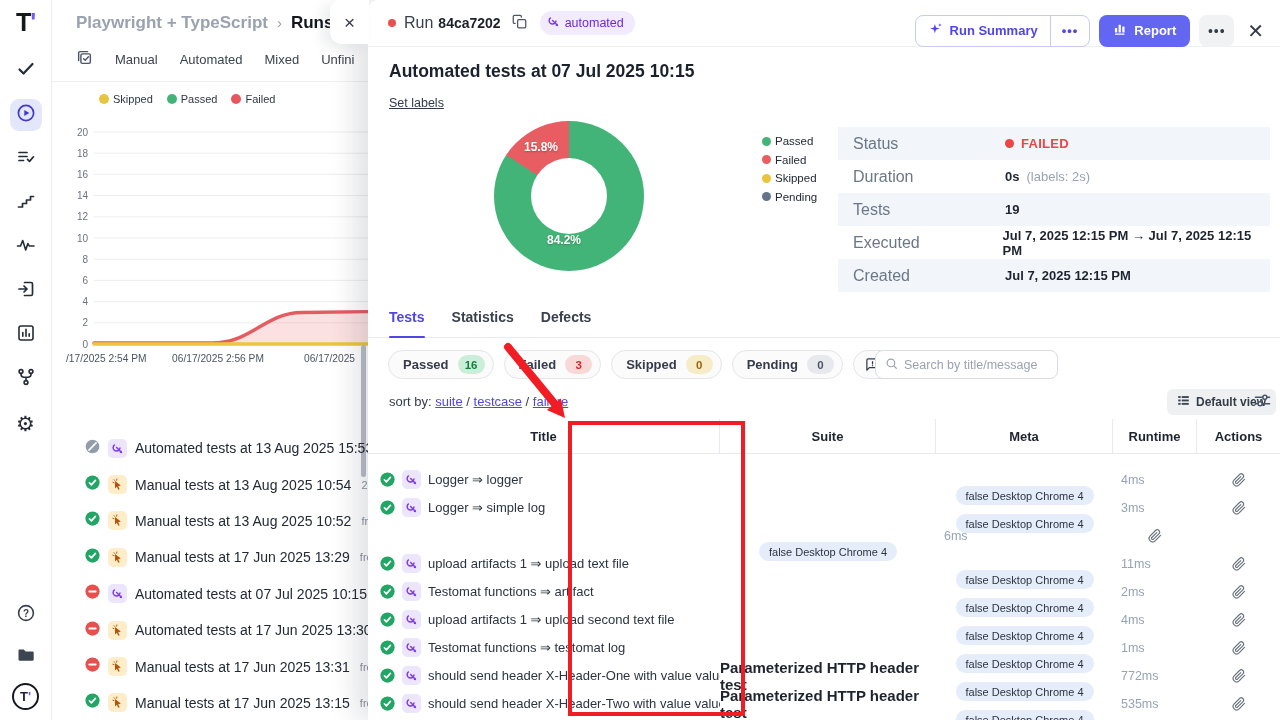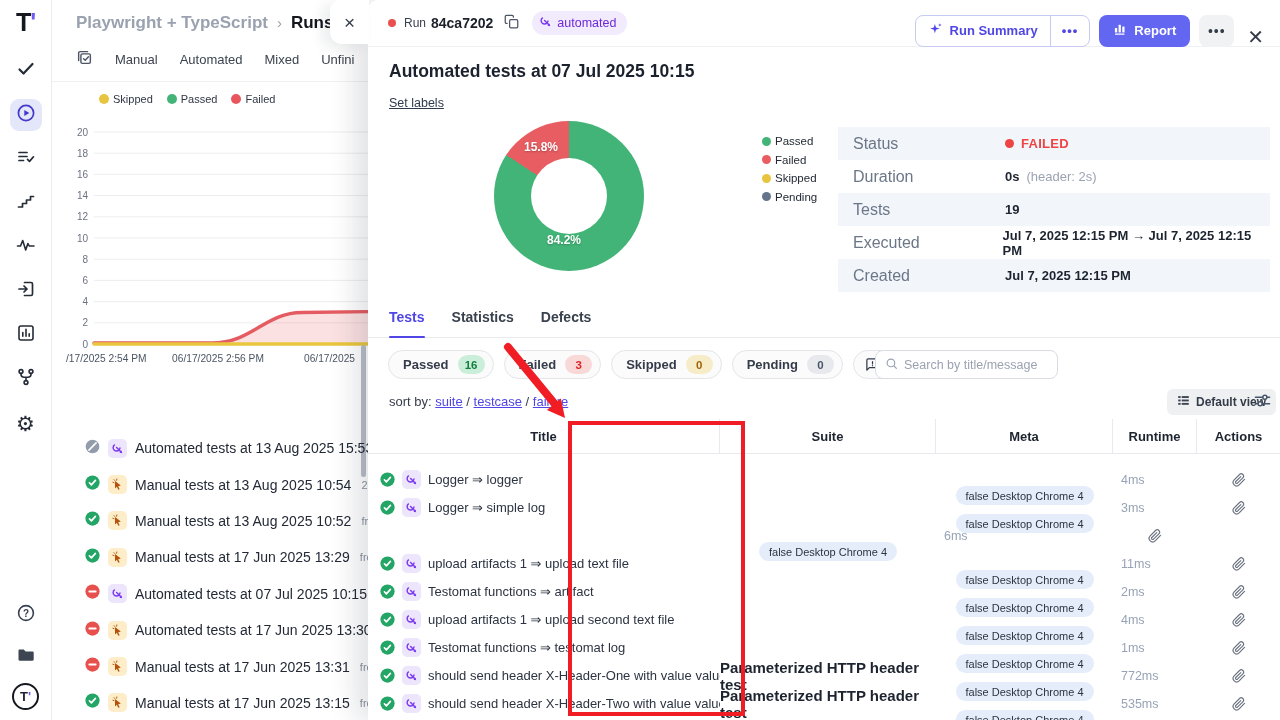--- a/index.html
+++ b/index.html
@@ -43,26 +43,26 @@
   .type-badge { width:19px; height:19px; border-radius:5px; display:flex; align-items:center; justify-content:center; flex:none;}
 
   
   .run-panel { position:absolute; left:368px; top:0; width:912px; height:720px; background:#fff;
     border-top-left-radius:10px; box-shadow:-12px 0 28px rgba(15,23,42,.13); z-index:10; }
   .panel-close-tab { position:absolute; left:-38px; top:0; width:39px; height:44px; background:#fff;
     border-radius:10px 0 0 12px; box-shadow:-8px 4px 14px rgba(15,23,42,.08); display:flex; align-items:center; justify-content:center; cursor:pointer;}
   .panel-close-tab span { font-size:19px; color:#353c49; line-height:1; }
   .panel-header { height:47px; display:flex; align-items:center; padding:0 16px 0 20px; border-bottom:1px solid #eef0f3; }
   .status-dot { width:8px; height:8px; border-radius:50%; background:#e8514f; margin-right:8px; flex:none;}
-  .run-label { font-size:12px; color:#39414e; margin-right:5px;}
+  .run-label { font-size:16px; color:#39414e; margin-right:5px;}
   .run-id { font-size:14px; font-weight:700; color:#1b202a; }
   .icon-btn { background:none; border:none; cursor:pointer; display:flex; align-items:center; padding:0; margin-left:11px;}
   .auto-badge { margin-left:13px; background:#f1ebfd; color:#6d28d9; font-size:12.5px; border-radius:14px;
     padding:4px 11px 4px 7px; display:flex; align-items:center; gap:5px; cursor:pointer; border:none;}
-  .header-right { margin-left:auto; display:flex; align-items:flex-end; gap:9px;margin-top:15px; }
+  .header-right { margin-left:auto; display:flex; align-items:center; gap:9px;margin-top:15px; }
   .split-btn { display:flex; align-items:stretch; border:1px solid #c6cbf2; border-radius:8px; height:32px; color:#4f46e5;
     font-size:13px; font-weight:600; background:#fff; overflow:hidden;}
   .split-main { display:flex; align-items:center; gap:7px; padding:0 12px; cursor:pointer; }
   .split-more { border-left:1px solid #c6cbf2; display:flex; align-items:center; padding:0 11px; cursor:pointer; letter-spacing:1px;}
   .report-btn { background:#6366f1; color:#fff; border:none; border-radius:8px; height:32px; padding:0 14px;
     display:flex; align-items:center; gap:7px; font-size:13px; font-weight:600; cursor:pointer;}
   .more-btn { background:#f1f2f4; border:none; border-radius:8px; height:32px; width:35px; font-size:14px; color:#353c49;
     cursor:pointer; letter-spacing:1px;}
   .close-x { background:none; border:none; font-size:20px; color:#353c49; cursor:pointer; margin-left:4px; line-height:1;}
   .run-title { position:absolute; top:61px; left:21px; font-size:17.5px; font-weight:700; color:#1c222d; }
@@ -477,21 +477,21 @@
           <span class="summary-label">Status</span>
           <span class="summary-value failed">
             <span class="val-dot"></span>
             <span>FAILED</span>
           </span>
         </div>
         <div class="summary-row">
           <span class="summary-label">Duration</span>
           <span class="summary-value">
             <span>0s</span>
-            <span class="muted">(header: 2s)</span>
+            <span class="muted">(labels: 2s)</span>
           </span>
         </div>
         <div class="summary-row">
           <span class="summary-label">Tests</span>
           <span class="summary-value">
             <span>19</span>
           </span>
         </div>
         <div class="summary-row">
           <span class="summary-label">Executed</span>

